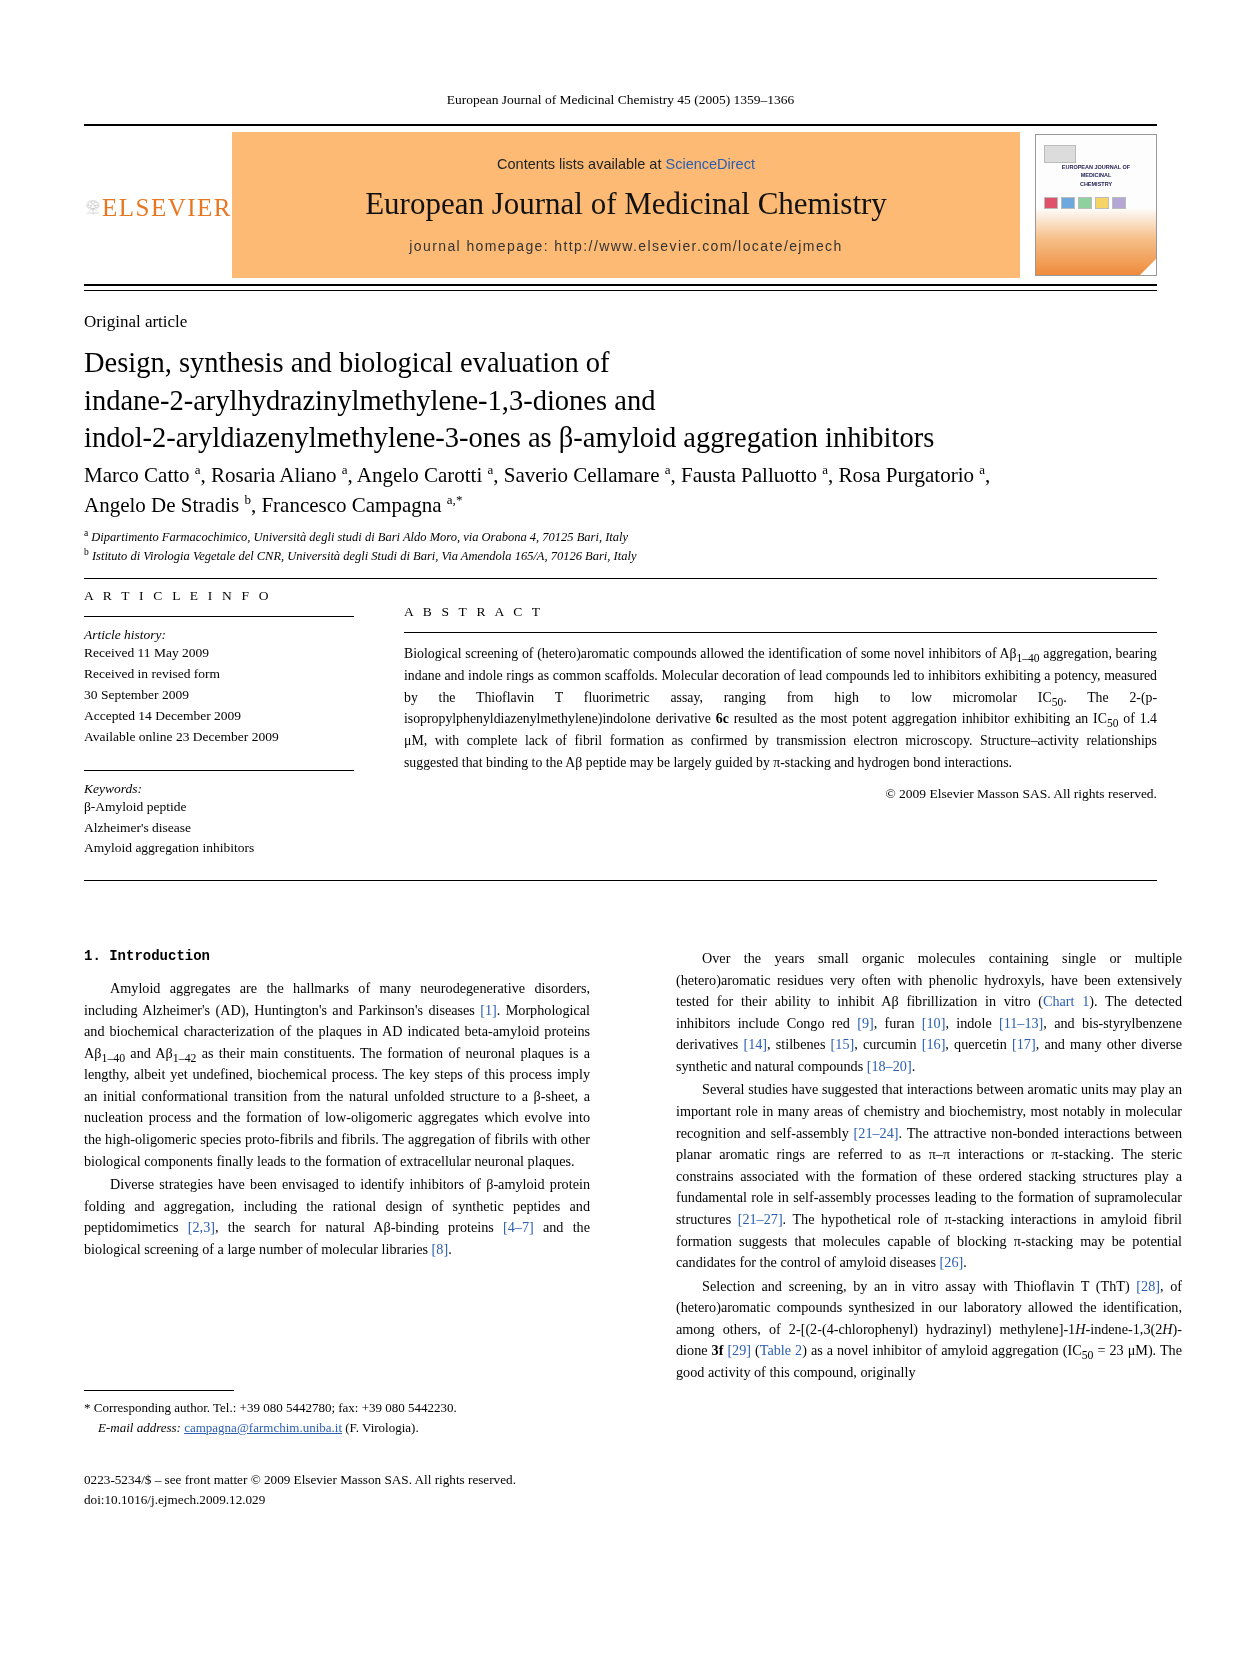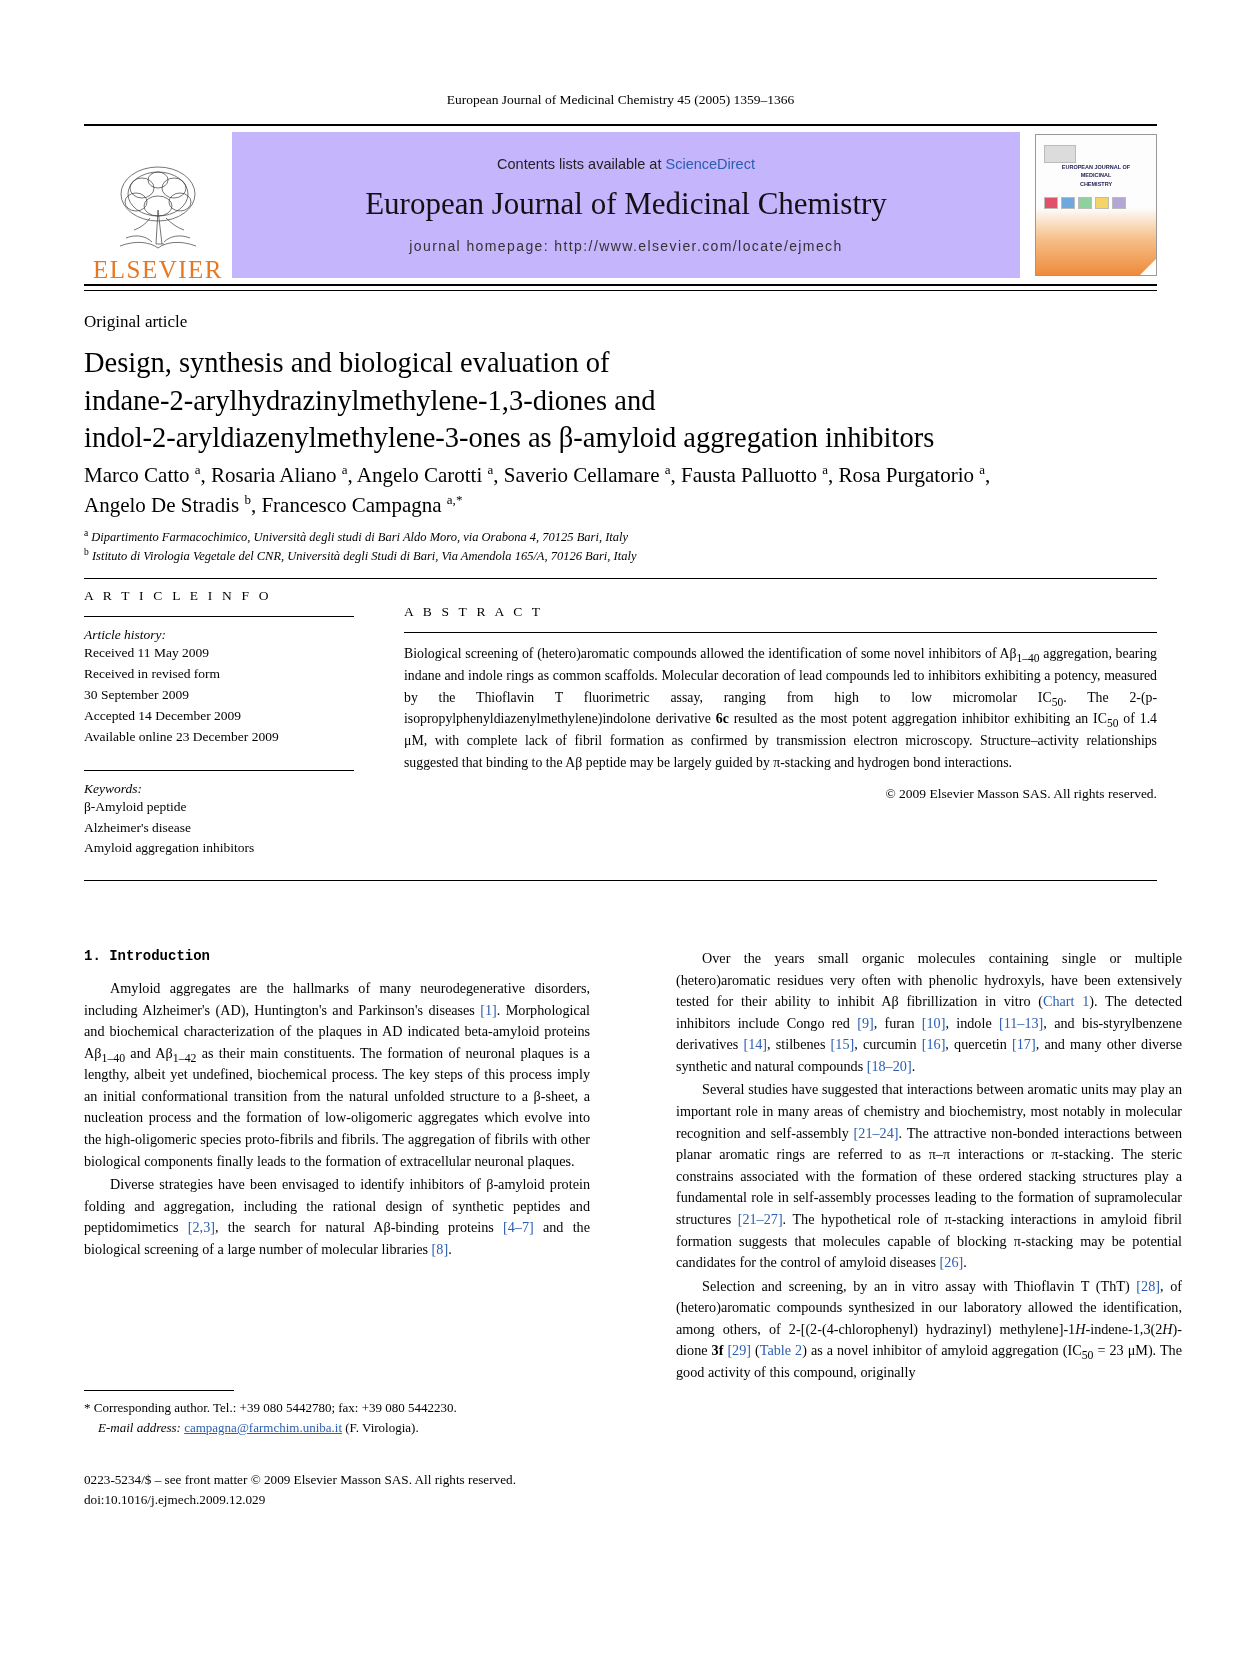--- a/index.html
+++ b/index.html
@@ -45,37 +45,37 @@
   }
   .masthead-inner {
     display: flex;
     height: 100%;
     align-items: stretch;
   }
   .elsevier-box {
     width: 148px;
     flex: 0 0 148px;
     display: flex;
-    flex-direction: column;
+    flex-direction: row;
     align-items: center;
     justify-content: flex-end;
     padding-top: 4px;
   }
   .tree-svg { display: block; }
   .elsevier-word {
     font-family: "Liberation Serif", serif;
     font-size: 25px;
     letter-spacing: 1.5px;
     color: #E87722;
     font-weight: normal;
     margin-top: 2px;
   }
   .journal-center {
     flex: 1 1 auto;
-    background: #c4b5fd;
+    background: #fdba74;
     display: flex;
     flex-direction: column;
     align-items: center;
     justify-content: center;
     margin: 6px 5px 6px 0;
   }
   .contents-line {
     font-size: 14.5px;
     font-family: "Liberation Sans", sans-serif;
     color: #222;

